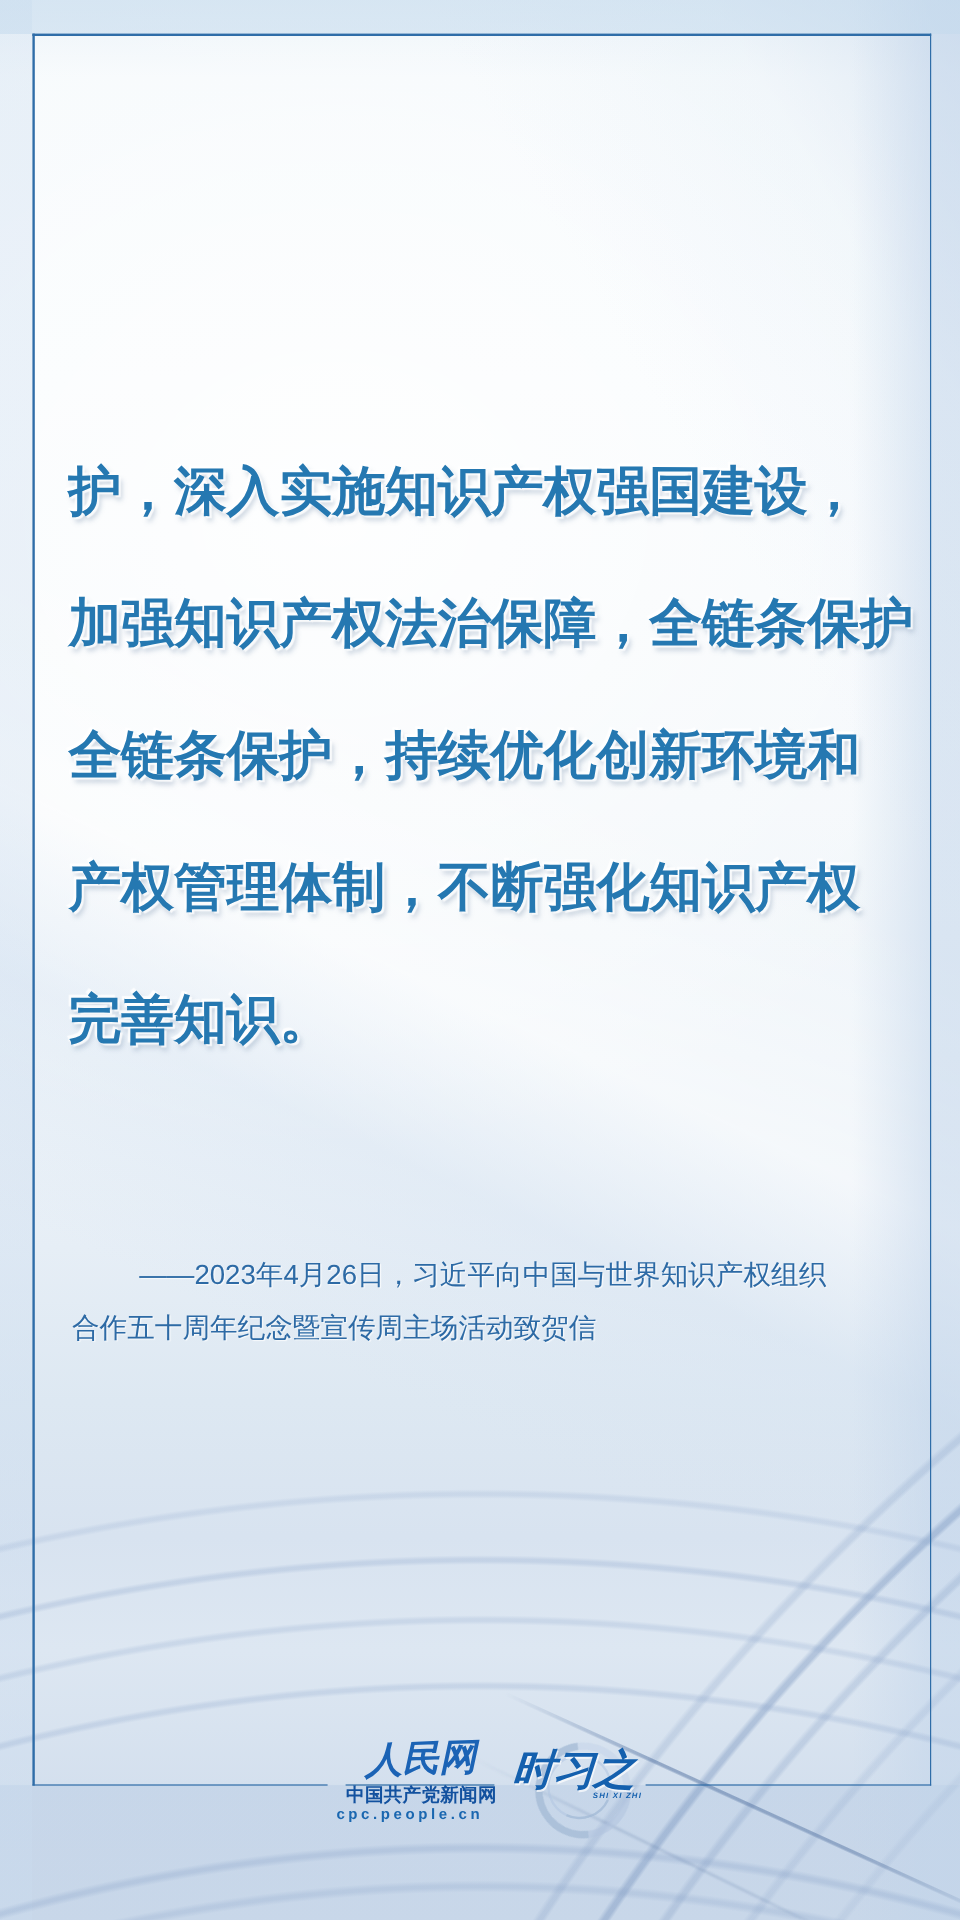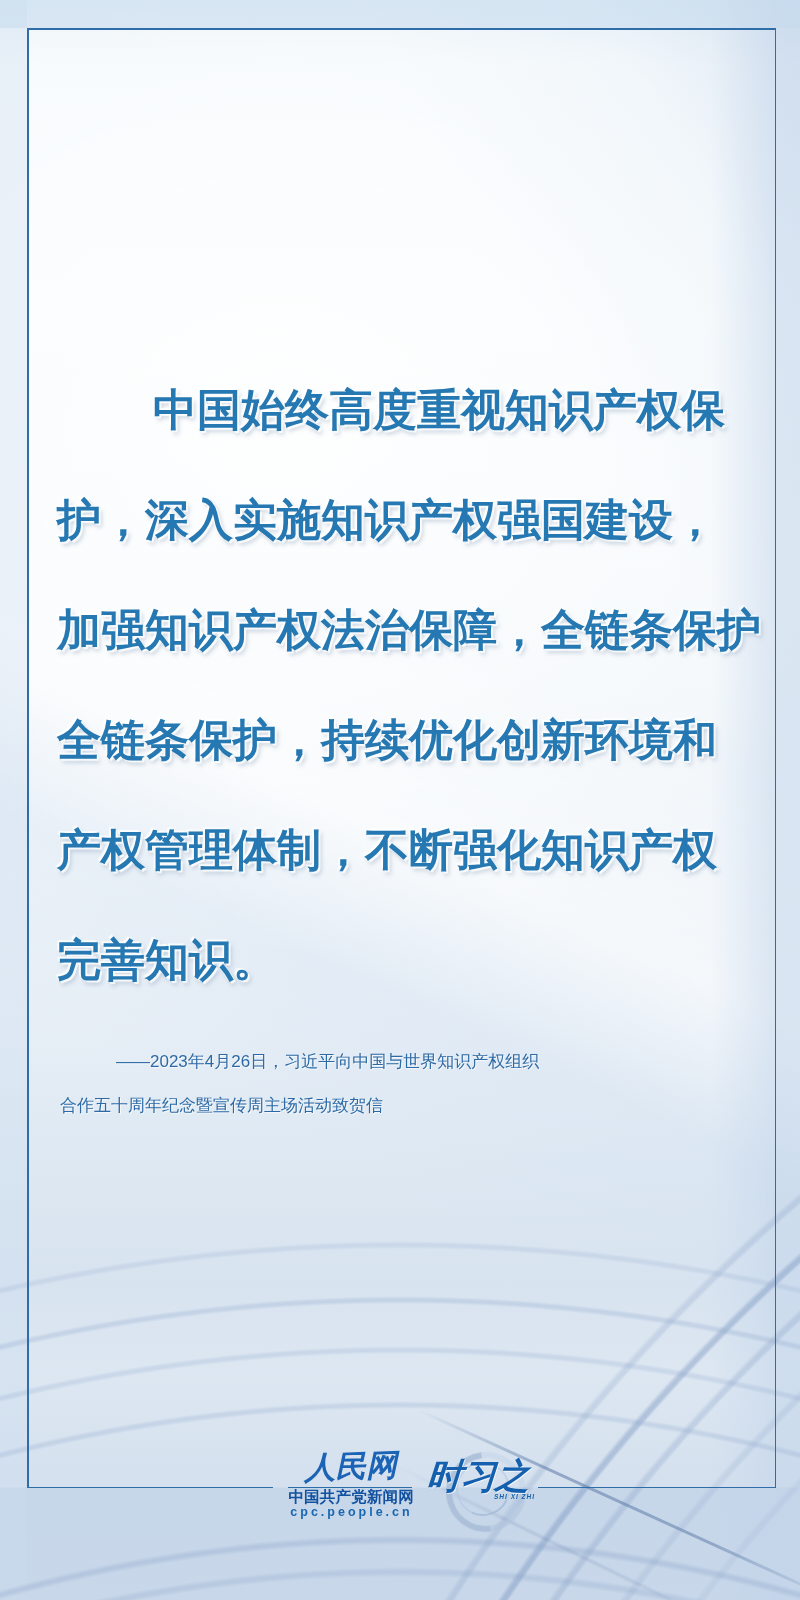--- a/index.html
+++ b/index.html
@@ -53,21 +53,21 @@
     height:110px;line-height:110px;font-size:44px;font-weight:700;
     color:#2578b1;letter-spacing:0px;white-space:nowrap;
     text-shadow:2px 2px 1px rgba(255,255,255,0.85),
                 -2px -2px 1px rgba(255,255,255,0.85),
                  3px 4px 4px rgba(110,135,165,0.35);
   }
   .qline.first{text-indent:96px;}
   
   .attr{position:absolute;left:60px;top:1040px;width:706px;}
   .aline{
-    font-size:17px;line-height:44px;color:#2d6aa5;white-space:nowrap;
+    font-size:23px;line-height:44px;color:#2d6aa5;white-space:nowrap;
     text-shadow:1px 1px 1px rgba(255,255,255,0.8);
   }
   .aline.first{text-indent:56px;}
   
   .curve-line{
     position:absolute;left:400px;top:1505px;width:460px;height:2.5px;
     background:linear-gradient(90deg, rgba(90,120,165,0) 0%, rgba(90,120,165,0.55) 30%, rgba(90,120,165,0.5) 70%, rgba(90,120,165,0) 100%);
     transform:rotate(24.5deg);filter:blur(0.6px);
   }
   .curve-line2{
@@ -82,21 +82,21 @@
     font-style:italic;font-weight:700;font-size:31px;color:#1b63b5;
     transform:rotate(-2deg);white-space:nowrap;
   }
   .pd-rule{position:absolute;left:288px;top:1486.5px;width:124px;height:1.5px;background:#2d6da6;}
   .pd-cpc{
     position:absolute;left:287px;top:1489px;width:127px;
     font-size:15.5px;font-weight:700;line-height:16px;color:#12519f;
     text-align:right;letter-spacing:0.2px;white-space:nowrap;
   }
   .pd-url{
-    position:absolute;left:288px;top:1505px;width:127px;
+    position:absolute;left:278px;top:1505px;width:127px;
     font-size:12.5px;font-weight:700;line-height:14px;color:#1a67b0;
     text-align:center;letter-spacing:3px;white-space:nowrap;
   }
   .sxz-ring{
     position:absolute;left:446px;top:1452px;width:68px;height:68px;
     border-radius:50%;
     border:6.5px solid rgba(165,187,214,0.8);
     border-top-color:rgba(186,205,228,0.35);
     border-right-color:rgba(176,196,222,0.55);
     transform:rotate(38deg);
@@ -130,21 +130,20 @@
   <div class="curve-line"></div>
   <div class="curve-line2"></div>
 
   <div class="fline f-top"></div>
   <div class="fline f-left"></div>
   <div class="fline f-right"></div>
   <div class="fline f-bottom-l"></div>
   <div class="fline f-bottom-r"></div>
 
   <div class="quote">
-    <div class="qline first">中国始终高度重视知识产权保</div>
     <div class="qline">护，深入实施知识产权强国建设，</div>
     <div class="qline">加强知识产权法治保障，全链条保护</div>
     <div class="qline">全链条保护，持续优化创新环境和</div>
     <div class="qline">产权管理体制，不断强化知识产权</div>
     <div class="qline">完善知识。</div>
   </div>
 
   <div class="attr">
     <div class="aline first">——2023年4月26日，习近平向中国与世界知识产权组织</div>
     <div class="aline">合作五十周年纪念暨宣传周主场活动致贺信</div>

